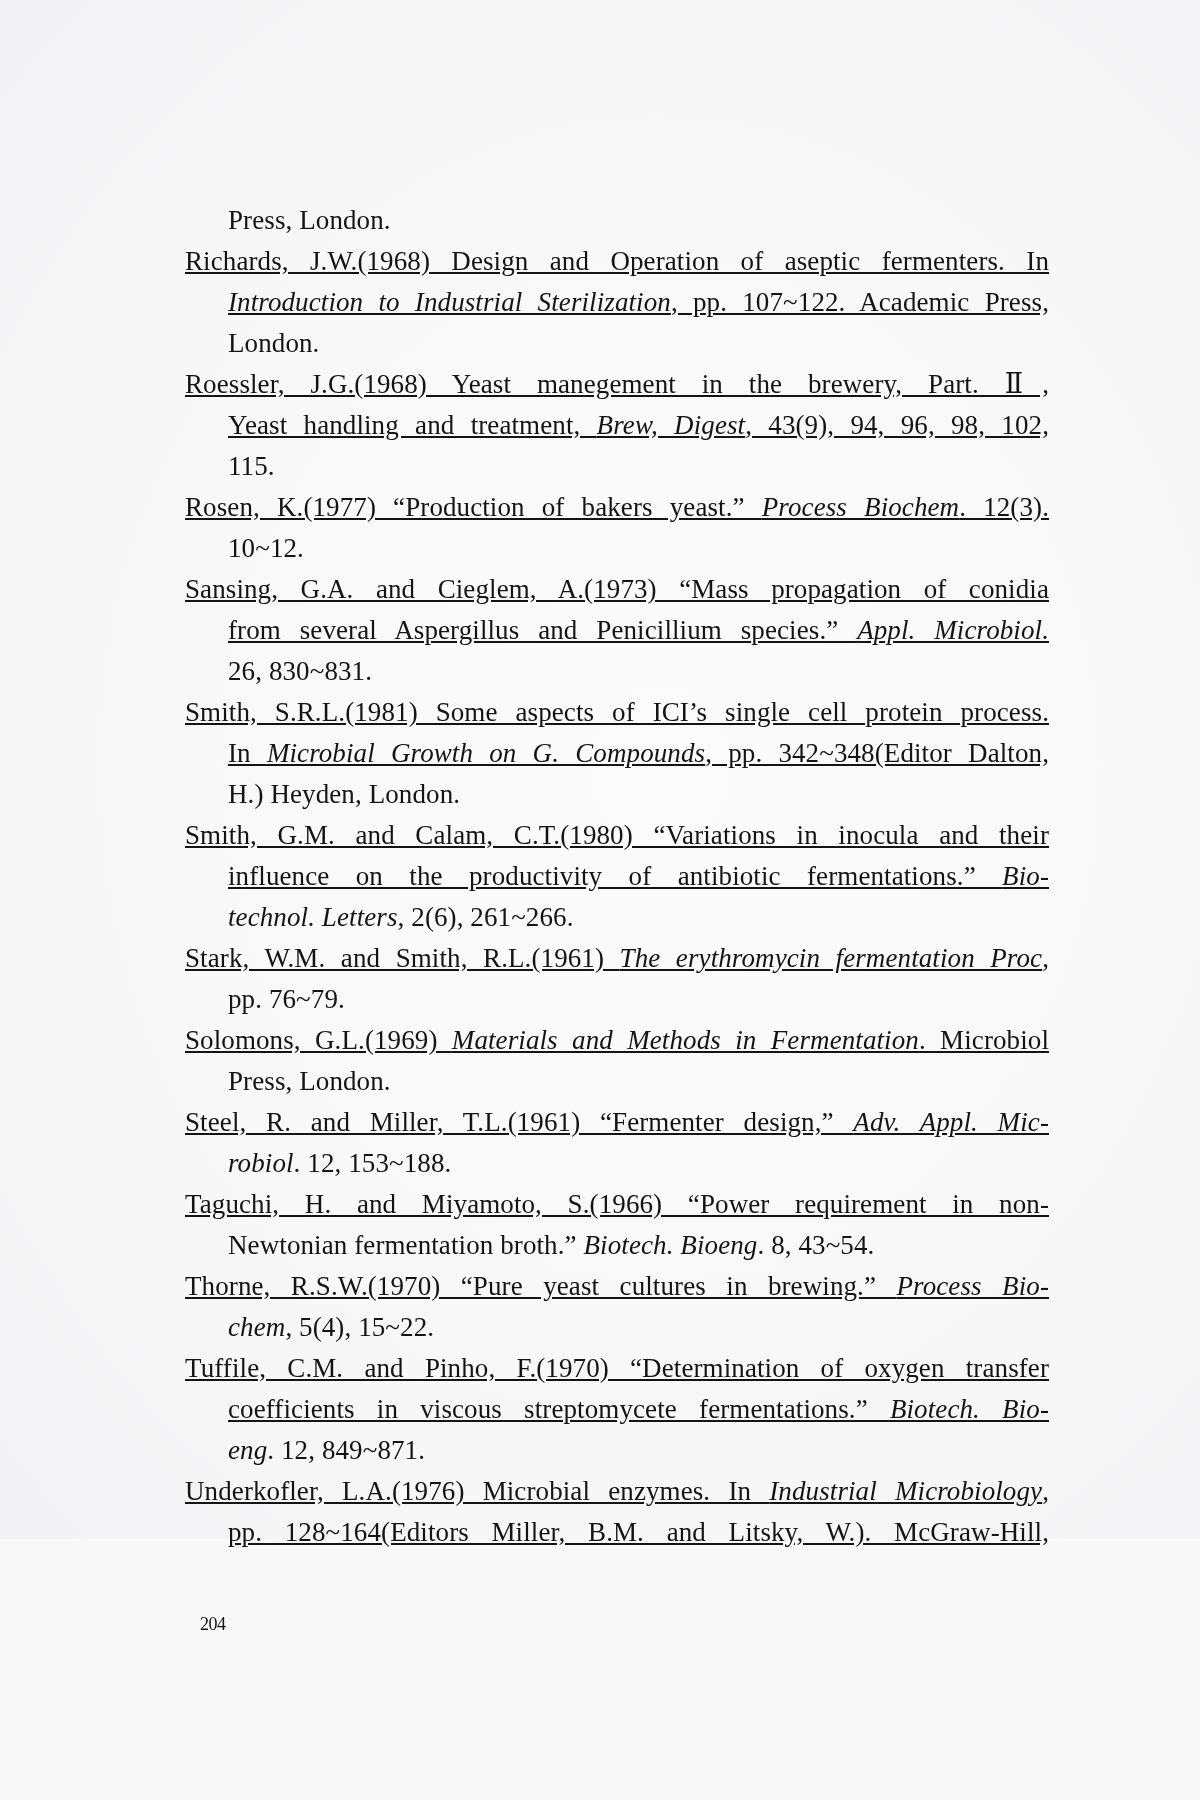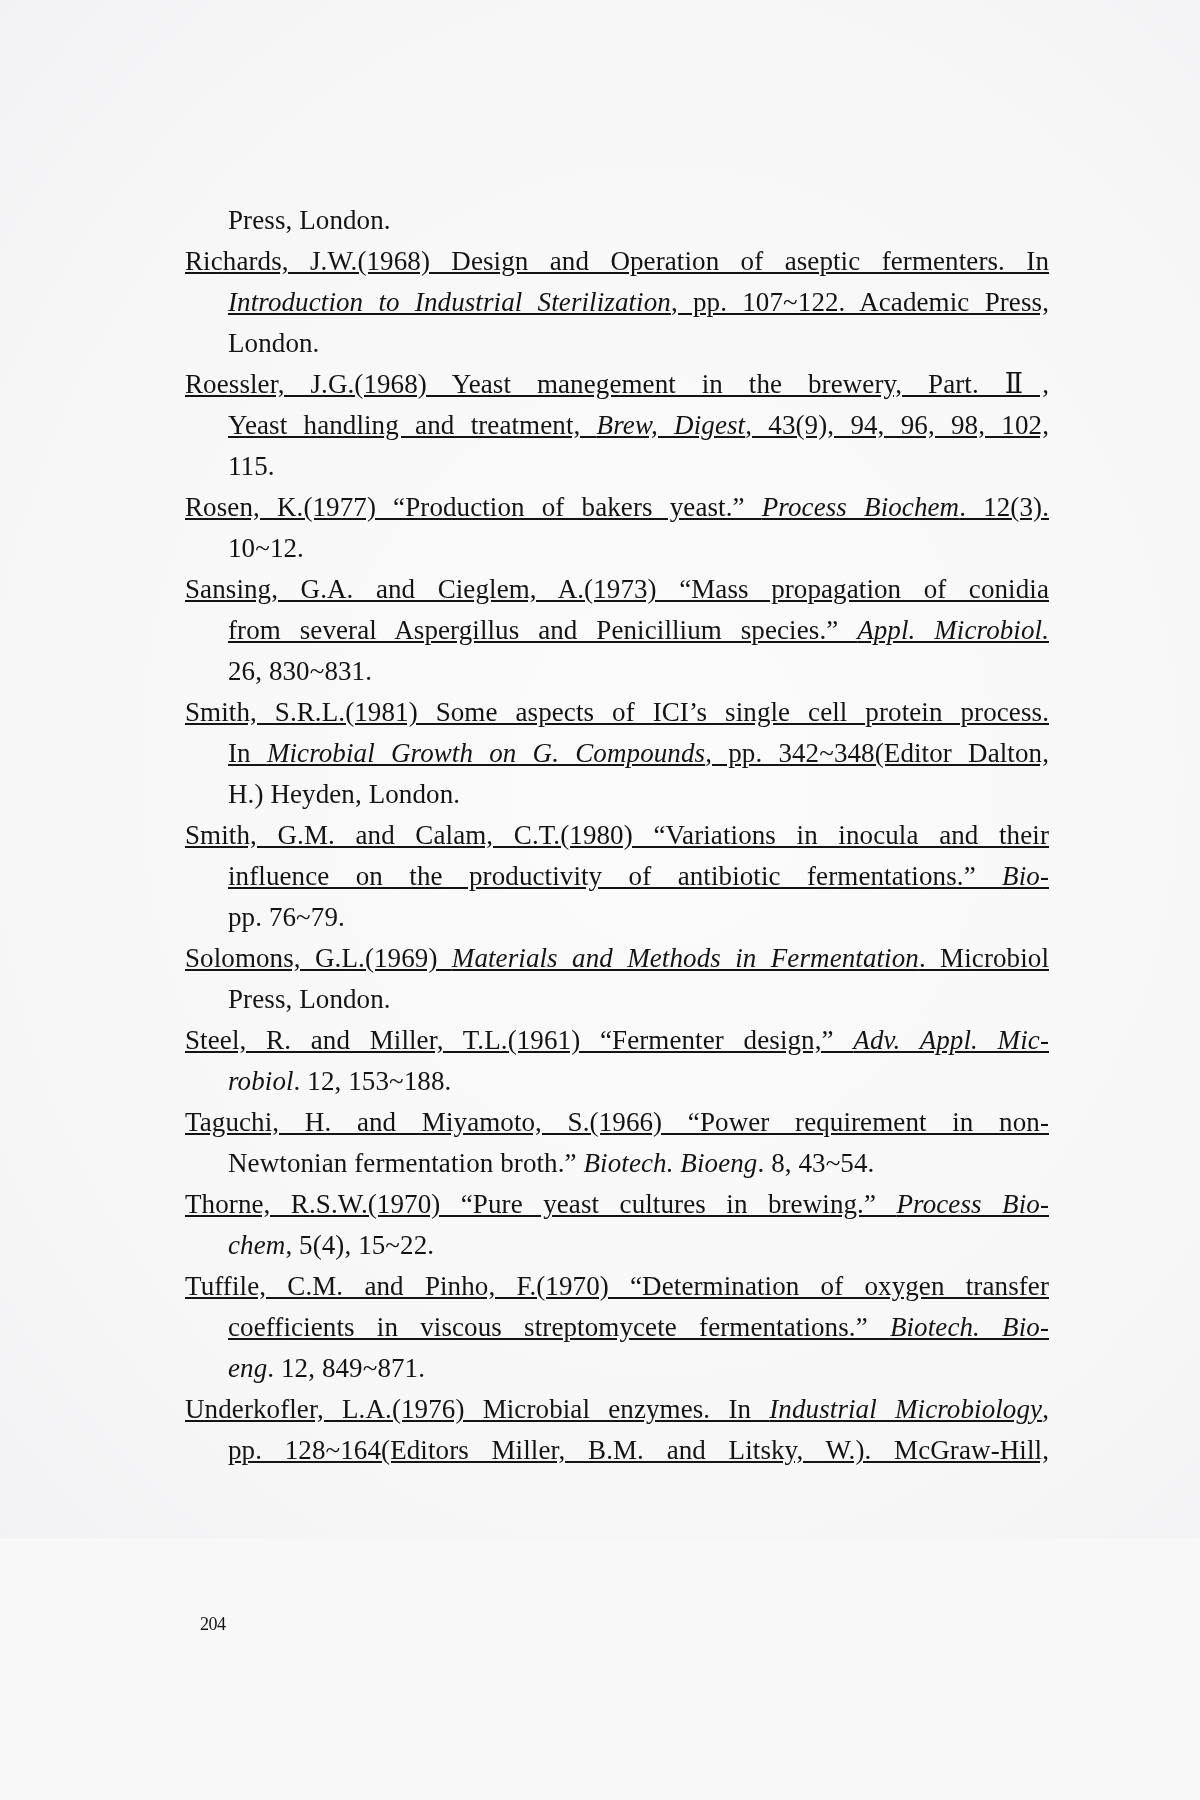--- a/index.html
+++ b/index.html
@@ -61,20 +61,22 @@
       <div class="line just"><span>Rosen, K.(1977) “Production of bakers yeast.” </span><span class="it">Process Biochem</span><span>. 12(3).</span></div>
       <div class="line indent"><span>10~12.</span></div>
       <div class="line just"><span>Sansing, G.A. and Cieglem, A.(1973) “Mass propagation of conidia</span></div>
       <div class="line indent just"><span>from several Aspergillus and Penicillium species.” </span><span class="it">Appl. Microbiol.</span></div>
       <div class="line indent"><span>26, 830~831.</span></div>
       <div class="line just"><span>Smith, S.R.L.(1981) Some aspects of ICI’s single cell protein process.</span></div>
       <div class="line indent just"><span>In </span><span class="it">Microbial Growth on G. Compounds</span><span>, pp. 342~348(Editor Dalton,</span></div>
       <div class="line indent"><span>H.) Heyden, London.</span></div>
       <div class="line just"><span>Smith, G.M. and Calam, C.T.(1980) “Variations in inocula and their</span></div>
       <div class="line indent just"><span>influence on the productivity of antibiotic fermentations.” </span><span class="it">Bio-</span></div>
+      <div class="line indent"><span class="it">technol. Letters</span><span>, 2(6), 261~266.</span></div>
+      <div class="line just"><span>Stark, W.M. and Smith, R.L.(1961) </span><span class="it">The erythromycin fermentation Proc</span><span>,</span></div>
       <div class="line indent"><span>pp. 76~79.</span></div>
       <div class="line just"><span>Solomons, G.L.(1969) </span><span class="it">Materials and Methods in Fermentation</span><span>. Microbiol</span></div>
       <div class="line indent"><span>Press, London.</span></div>
       <div class="line just"><span>Steel, R. and Miller, T.L.(1961) “Fermenter design,” </span><span class="it">Adv. Appl. Mic-</span></div>
       <div class="line indent"><span class="it">robiol</span><span>. 12, 153~188.</span></div>
       <div class="line just"><span>Taguchi, H. and Miyamoto, S.(1966) “Power requirement in non-</span></div>
       <div class="line indent"><span>Newtonian fermentation broth.” </span><span class="it">Biotech. Bioeng</span><span>. 8, 43~54.</span></div>
       <div class="line just"><span>Thorne, R.S.W.(1970) “Pure yeast cultures in brewing.” </span><span class="it">Process Bio-</span></div>
       <div class="line indent"><span class="it">chem</span><span>, 5(4), 15~22.</span></div>
       <div class="line just"><span>Tuffile, C.M. and Pinho, F.(1970) “Determination of oxygen transfer</span></div>

